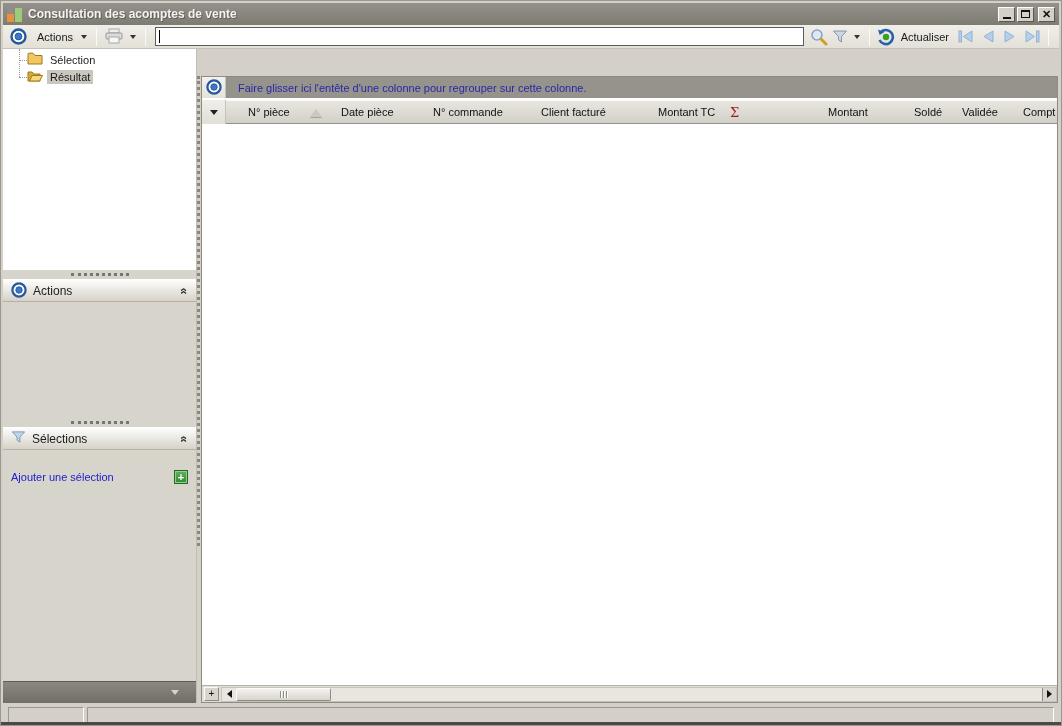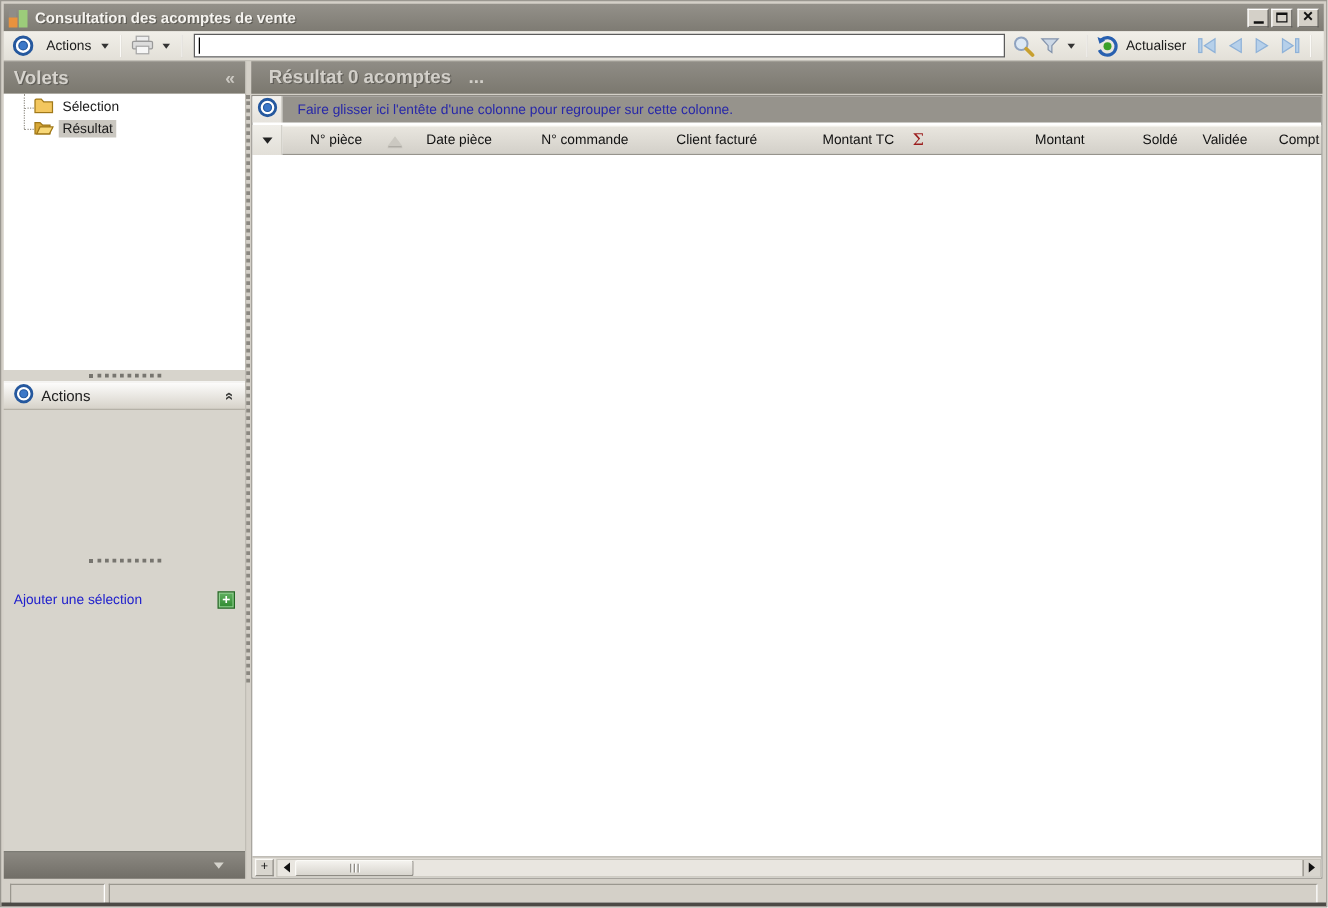--- a/index.html
+++ b/index.html
@@ -219,24 +219,20 @@
     <span class="nav-btn">
       <svg width="16" height="13" viewBox="0 0 16 13">
         <path d="M2 1 L10.5 6.5 L2 12 Z" fill="#b6d0ea" stroke="#8fb2d8"></path>
         <rect x="12.5" y="1" width="2.5" height="11" fill="#b6d0ea" stroke="#8fb2d8"></rect>
       </svg>
     </span>
     <span class="tb-sep"></span>
   </div>
 
   <div class="sidebar">
-    <div class="panel-dark-header">
-      <span class="hdr-text">Volets</span>
-      <span class="collapse-left">«</span>
-    </div>
 
 
     <div class="tree">
       <span class="tree-vline"></span>
       <span class="tree-hline" style="top:11px"></span>
       <span class="tree-hline" style="top:28px"></span>
       <div class="tree-item" style="top:2px">
         <span>
           <svg width="16" height="13" viewBox="0 0 16 13">
             <path d="M1 3.5 L1 2.2 Q1 1.2 2 1.2 L6 1.2 L8 3.5 L15 3.5 L15 12 L1 12 Z" fill="#f3c75f" stroke="#a07818"></path>
@@ -268,39 +264,44 @@
       </span>
       <span class="sec-label">Actions</span>
       <span class="chev-up">«</span>
     </div>
     <div class="sec-body-actions"></div>
 
     <div class="h-splitter">
         <div class="dots"></div>
       </div>
 
+    <div class="sec-header">
+      <span>
+        <svg width="15" height="15" viewBox="0 0 16 16">
+          <path d="M1.5 2 h13 l-5 5.5 v5.5 l-3 -2.2 v-3.3 z" fill="#c2d4e8" stroke="#7a94b8"></path>
+        </svg>
+      </span>
+      <span class="sec-label">Sélections</span>
+      <span class="chev-up">«</span>
+    </div>
     <div class="sec-body-selections">
       <div class="add-row">
         <span class="add-link">Ajouter une sélection</span>
         <span class="add-btn">+</span>
       </div>
     </div>
 
     <div class="sidebar-bottom-bar">
       <span class="bar-down-arrow"></span>
     </div>
   </div>
 
   <div class="v-splitter"></div>
 
   <div class="main">
-    <div class="main-header">
-      <span class="main-title">Résultat 0 acomptes</span>
-      <span class="main-title-suffix">...</span>
-    </div>
 
     <div class="grid">
       <div class="group-row">
         <div class="gutter-corner">
           <span>
             <svg width="16" height="16" viewBox="0 0 17 17">
               <circle cx="8.5" cy="8.5" r="7" fill="#ffffff" stroke="#25589e" stroke-width="2.4"></circle>
               <circle cx="8.5" cy="8.5" r="3.4" fill="#3c78c8" stroke="#25589e" stroke-width="1"></circle>
             </svg>
           </span>

